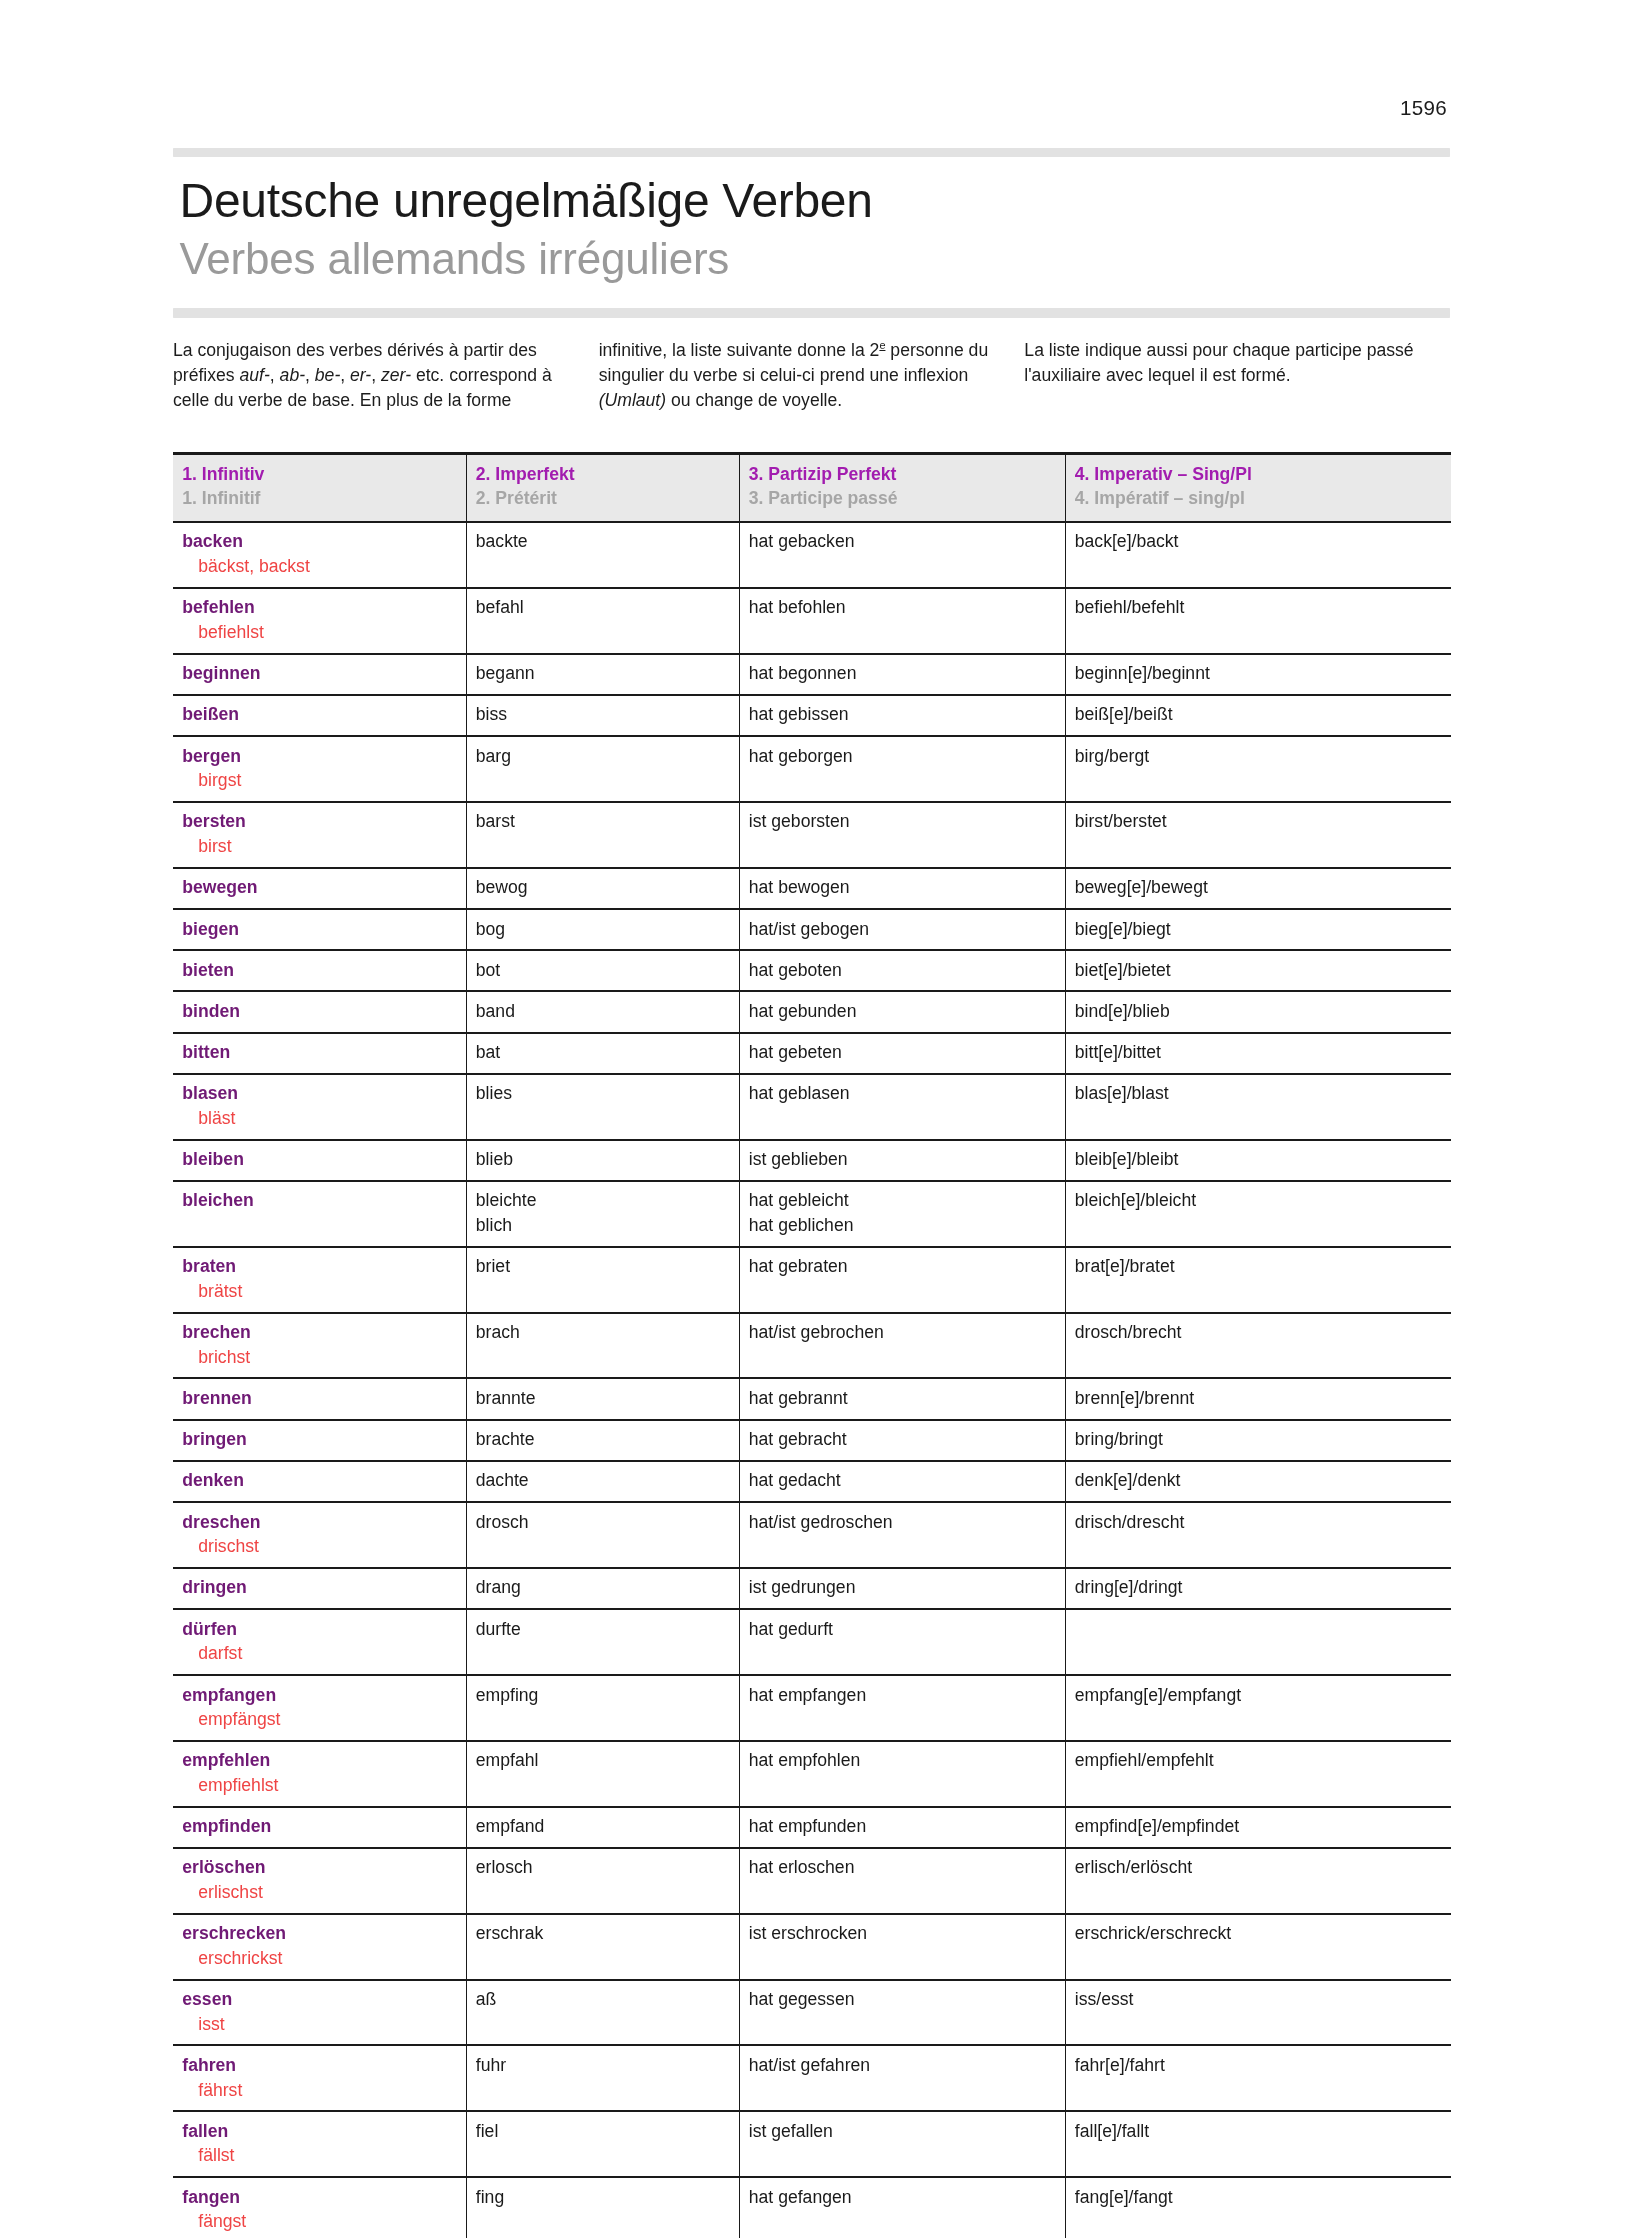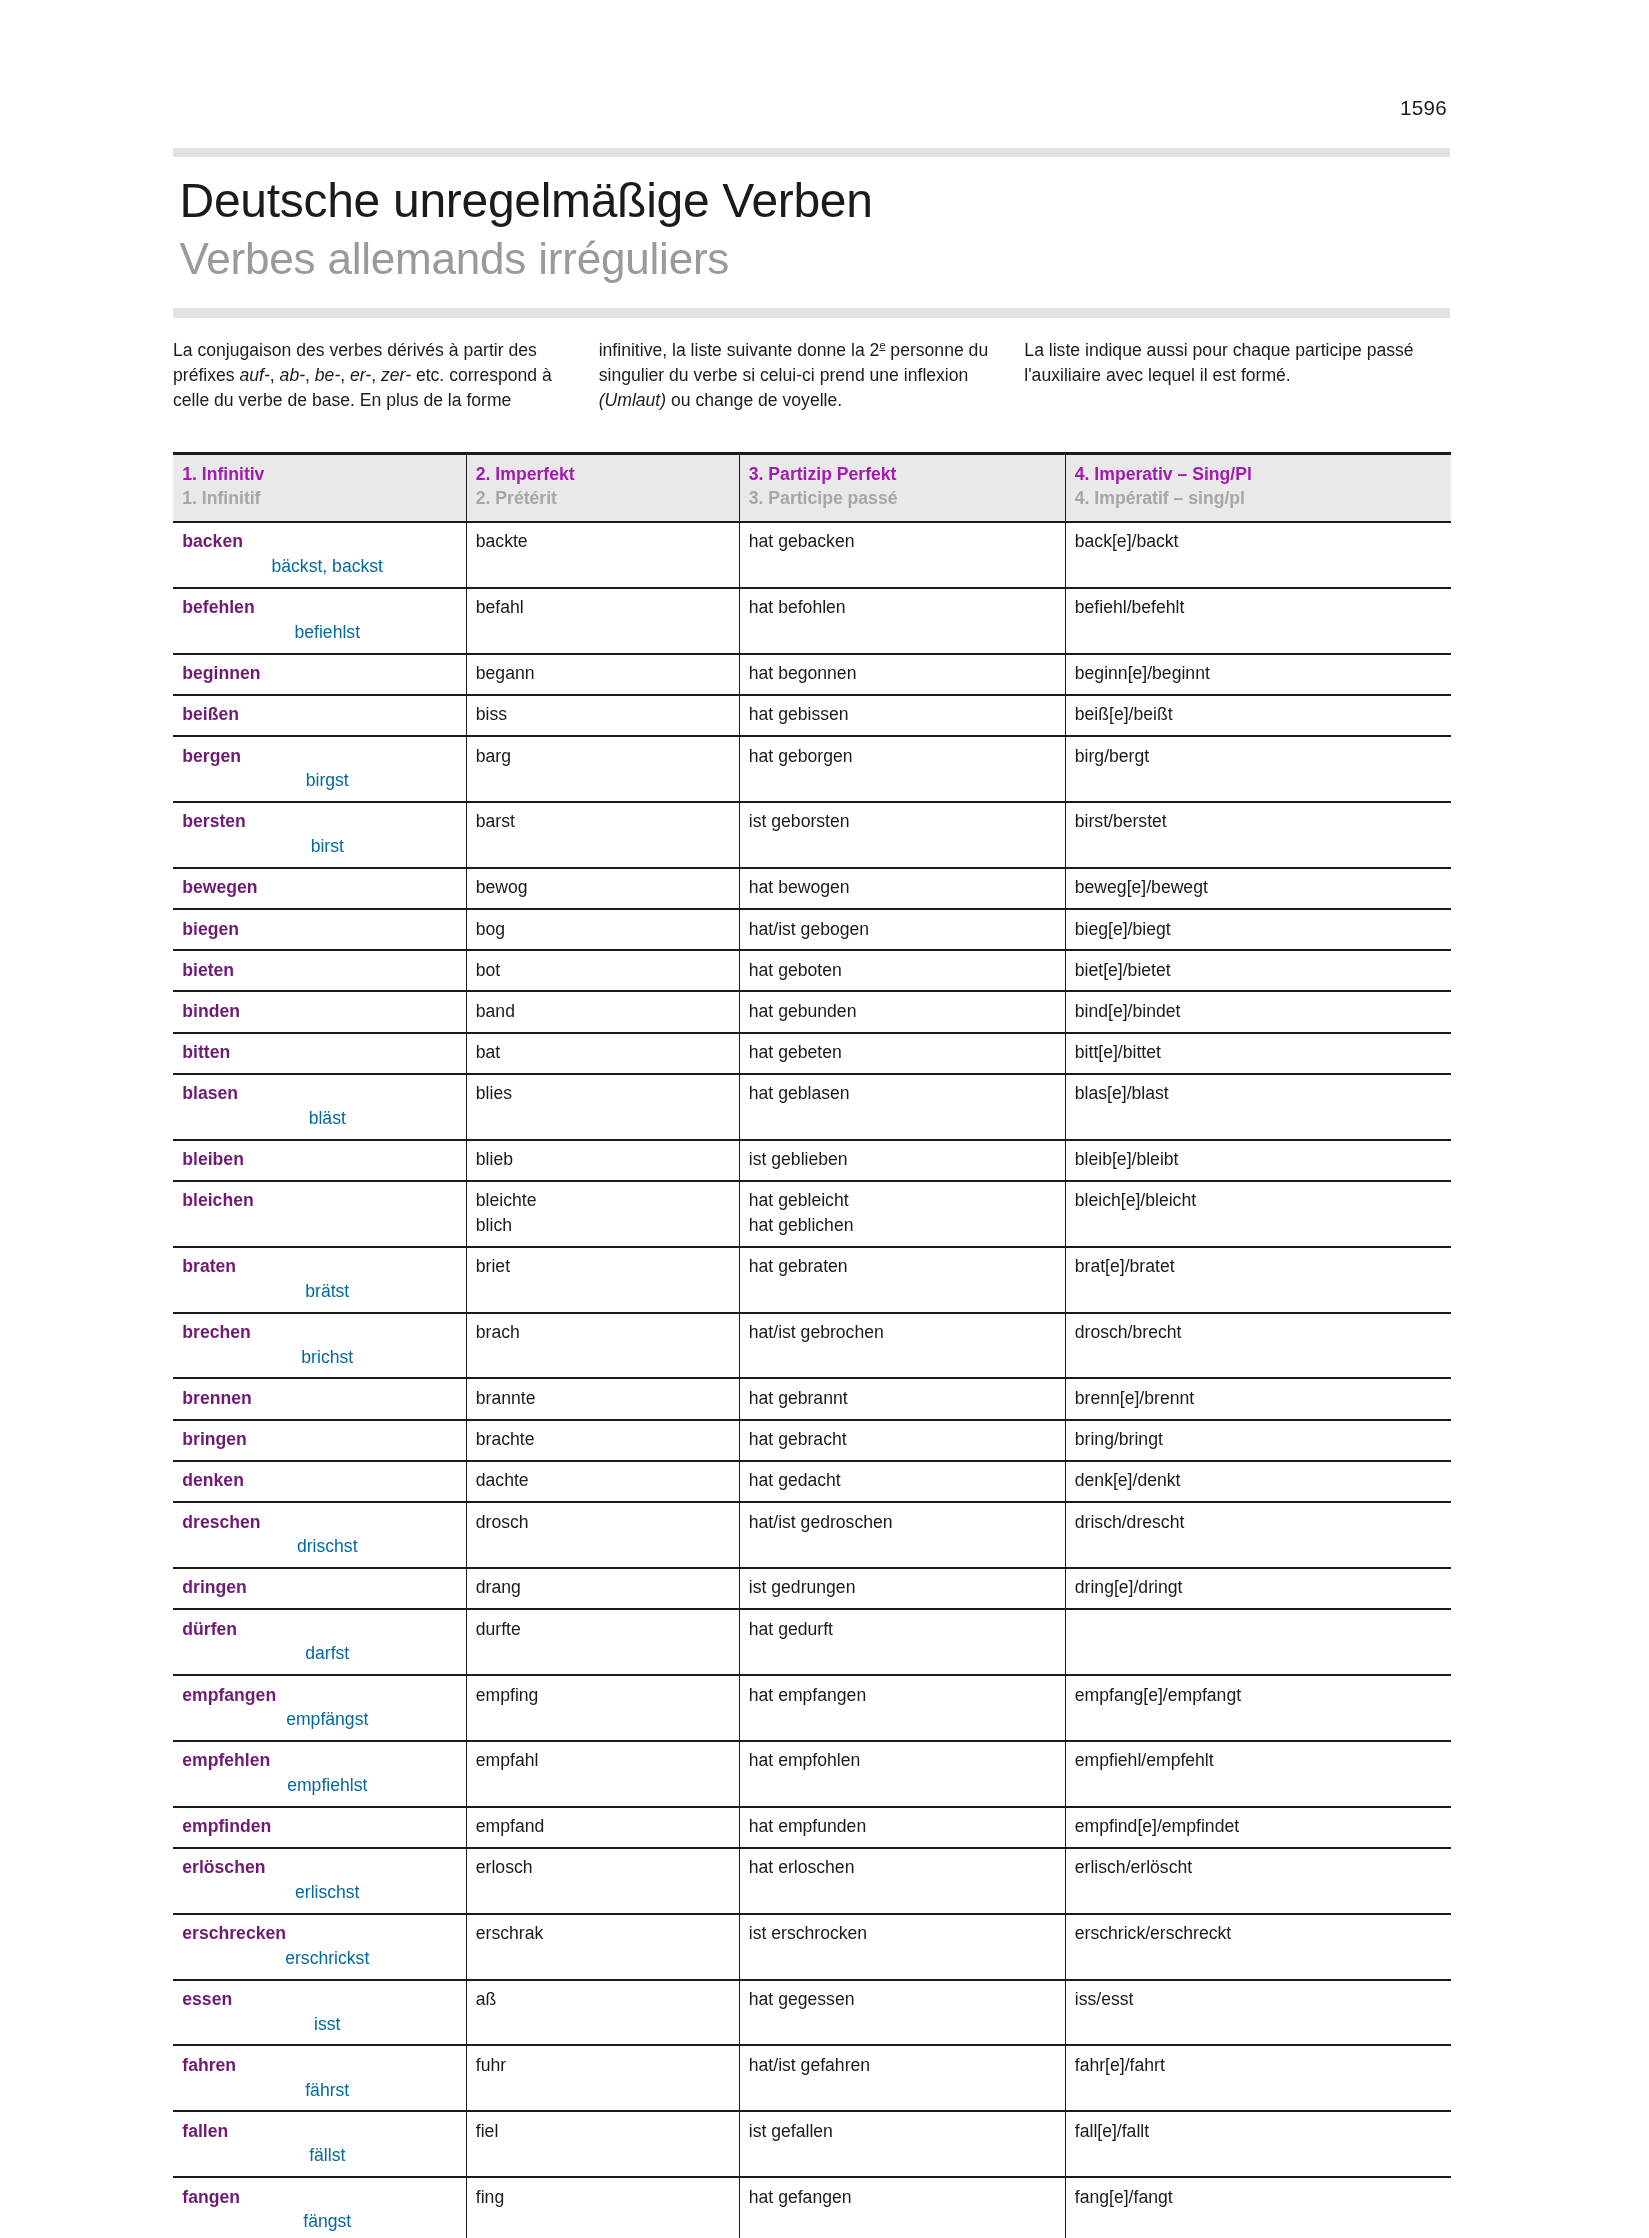--- a/index.html
+++ b/index.html
@@ -128,21 +128,21 @@
     vertical-align: top;
     padding: 6.6px 9.3px 8px 9.3px;
     font-size: 17.6px;
     line-height: 1.40;
     height: 12px;
   }
   table.verbs tbody td:last-child { border-right: none; }
   table.verbs tbody tr:last-child td { border-bottom: 3.3px solid #1a1a1a; }
 
   .inf { font-weight: 700; display: block; color: #701a75; }
-  .second { display: block; font-weight: 400; color: #0369a1; padding-left: 16px; text-align: center; }
+  .second { display: block; font-weight: 400; color: #ef4444; padding-left: 16px; }
   .alt { display: block; }
   .blank-line { display: block; height: 24.6px; }
 </style>
 </head>
 <body>
 
 <div class="page">
 
   <div class="folio">1596</div>
 
@@ -341,21 +341,21 @@
             <td>
               <span class="inf">binden</span>
             </td>
             <td>
               <span class="alt">band</span>
             </td>
             <td>
               <span class="alt">hat gebunden</span>
             </td>
             <td>
-              <span class="alt">bind[e]/bindet</span>
+              <span class="alt">bind[e]/blieb</span>
             </td>
           </tr>
           <tr>
             <td>
               <span class="inf">bitten</span>
             </td>
             <td>
               <span class="alt">bat</span>
             </td>
             <td>

